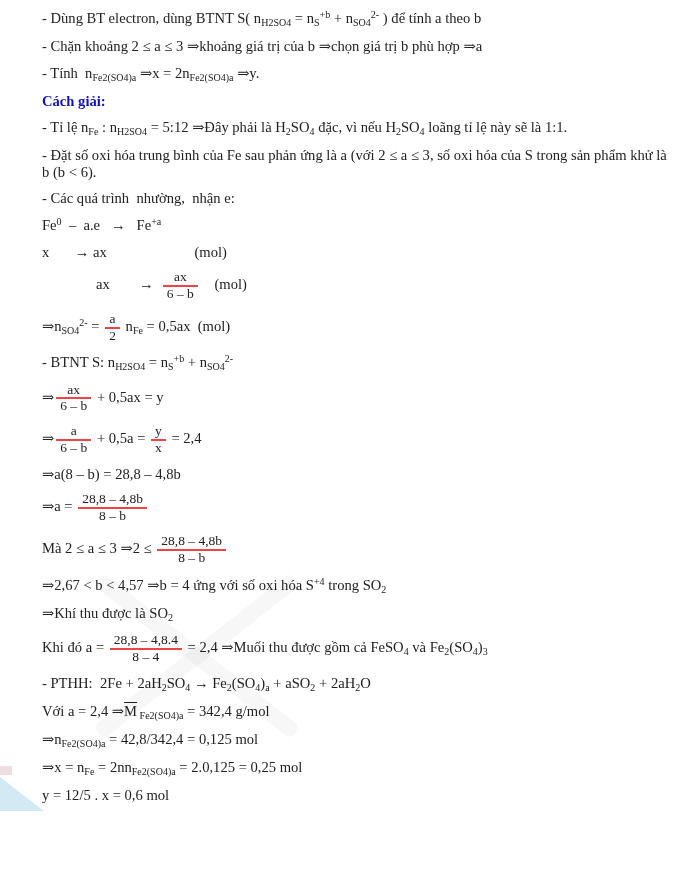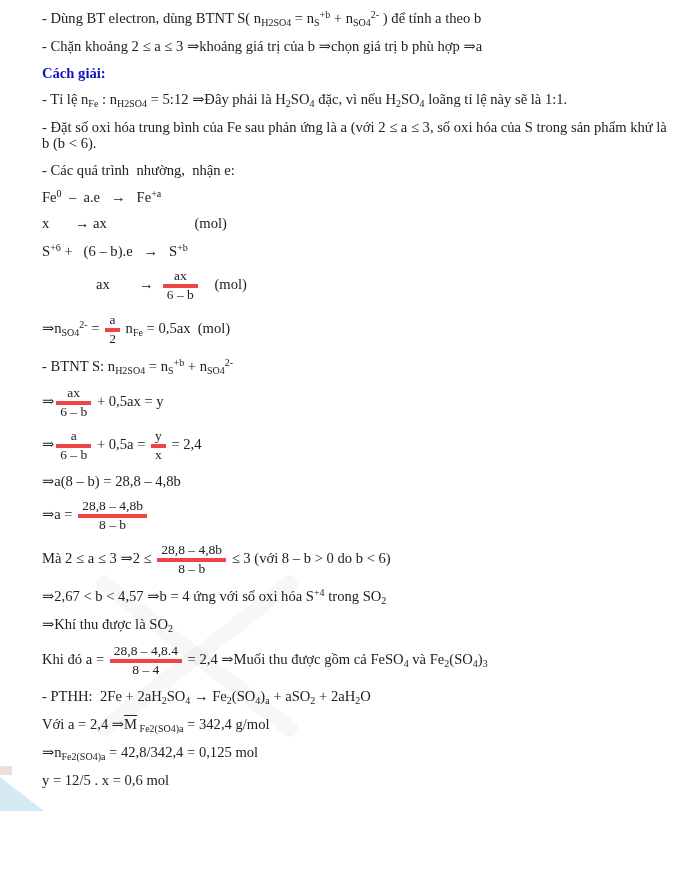--- a/index.html
+++ b/index.html
@@ -19,57 +19,58 @@
   .heading{font-weight:700;color:var(--accent,#1212bd);}
   .indent{padding-left:54px;}
   .sub{font-size:10px;vertical-align:-3px;letter-spacing:0;}
   .sup{font-size:10px;vertical-align:5px;}
   .over{text-decoration:overline;}
   .frac{
     display:inline-block;text-align:center;vertical-align:middle;
     font-size:13.5px;line-height:1.1;margin:0 2px;
   }
   .frac .num{display:block;padding:0 4px;}
-  .frac .den{display:block;border-top:4px solid #ef4444;padding:0 4px;}
+  .frac .den{display:block;border-top:2px solid #ef4444;padding:0 4px;}
   .wm{position:absolute;z-index:1;background:rgba(70,70,70,0.045);border-radius:6px;}
   .wm-a{width:250px;height:16px;left:72px;top:648px;transform:rotate(-38deg);}
   .wm-b{width:250px;height:16px;left:72px;top:648px;transform:rotate(38deg);}
   .corner{
     position:absolute;z-index:1;left:0;bottom:0;width:44px;height:34px;
     clip-path:polygon(0 0,0 100%,100% 100%);
   }
   .rose{position:absolute;z-index:1;left:0;bottom:36px;width:12px;height:9px;opacity:.75;}
 </style>
 </head>
 <body>
 
 <div class="page">
   <div class="wm wm-a"></div>
   <div class="wm wm-b"></div>
   <div class="rose" style="background: rgb(232, 211, 216);"></div>
   <div class="corner" style="background: rgb(211, 234, 245);"></div>
   <div class="content" id="content">
       <div class="line"><span class="run">- Dùng BT electron, dùng BTNT S( n</span><span class="sub">H2SO4</span><span class="run"> = n</span><span class="sub">S</span><span class="sup">+b</span><span class="run"> + n</span><span class="sub">SO4</span><span class="sup">2-</span><span class="run"> ) để tính a theo b</span></div>
       <div class="line"><span class="run">- Chặn khoảng 2 ≤ a ≤ 3 ⇒khoảng giá trị của b ⇒chọn giá trị b phù hợp ⇒a</span></div>
+      <div class="line"><span class="run">- Tính  n</span><span class="sub">Fe2(SO4)a</span><span class="run"> ⇒x = 2n</span><span class="sub">Fe2(SO4)a</span><span class="run"> ⇒y.</span></div>
       <div class="line heading"><span class="run">Cách giải:</span></div>
       <div class="line"><span class="run">- Tỉ lệ n</span><span class="sub">Fe</span><span class="run"> : n</span><span class="sub">H2SO4</span><span class="run"> = 5:12 ⇒Đây phải là H</span><span class="sub">2</span><span class="run">SO</span><span class="sub">4</span><span class="run"> đặc, vì nếu H</span><span class="sub">2</span><span class="run">SO</span><span class="sub">4</span><span class="run"> loãng tỉ lệ này sẽ là 1:1.</span></div>
       <div class="line"><span class="run">- Đặt số oxi hóa trung bình của Fe sau phản ứng là a (với 2 ≤ a ≤ 3, số oxi hóa của S trong sản phẩm khử là b (b &lt; 6).</span></div>
       <div class="line"><span class="run">- Các quá trình  nhường,  nhận e:</span></div>
       <div class="line"><span class="run">Fe</span><span class="sup">0</span><span class="run">  –  a.e   →   Fe</span><span class="sup">+a</span></div>
       <div class="line"><span class="run">x       → ax                        (mol)</span></div>
-      <div class="line"><span class="run">S</span><span class="sup">+6</span><span class="run"> +   (6 – b).e   →   S</span><span class="sup">+b</span></div>
       <div class="line indent"><span class="run">ax        →  </span><span class="frac"><span class="num">ax</span><span class="den">6 – b</span></span><span class="run">    (mol)</span></div>
       <div class="line"><span class="run">⇒n</span><span class="sub">SO4</span><span class="sup">2-</span><span class="run"> = </span><span class="frac"><span class="num">a</span><span class="den">2</span></span><span class="run"> n</span><span class="sub">Fe</span><span class="run"> = 0,5ax  (mol)</span></div>
       <div class="line"><span class="run">- BTNT S: n</span><span class="sub">H2SO4</span><span class="run"> = n</span><span class="sub">S</span><span class="sup">+b</span><span class="run"> + n</span><span class="sub">SO4</span><span class="sup">2-</span></div>
       <div class="line"><span class="run">⇒</span><span class="frac"><span class="num">ax</span><span class="den">6 – b</span></span><span class="run"> + 0,5ax = y</span></div>
       <div class="line"><span class="run">⇒</span><span class="frac"><span class="num">a</span><span class="den">6 – b</span></span><span class="run"> + 0,5a = </span><span class="frac"><span class="num">y</span><span class="den">x</span></span><span class="run"> = 2,4</span></div>
       <div class="line"><span class="run">⇒a(8 – b) = 28,8 – 4,8b</span></div>
       <div class="line"><span class="run">⇒a = </span><span class="frac"><span class="num">28,8 – 4,8b</span><span class="den">8 – b</span></span></div>
-      <div class="line"><span class="run">Mà 2 ≤ a ≤ 3 ⇒2 ≤ </span><span class="frac"><span class="num">28,8 – 4,8b</span><span class="den">8 – b</span></span><span class="run"> ≤ 3 (với 8 – b &gt; 0 do b &lt; 6)</span></div>
+      <div class="line"><span class="run">Mà 2 ≤ a ≤ 3 ⇒2 ≤ </span><span class="frac"><span class="num">28,8 – 4,8b</span><span class="den">8 – b</span></span></div>
       <div class="line"><span class="run">⇒2,67 &lt; b &lt; 4,57 ⇒b = 4 ứng với số oxi hóa S</span><span class="sup">+4</span><span class="run"> trong SO</span><span class="sub">2</span></div>
       <div class="line"><span class="run">⇒Khí thu được là SO</span><span class="sub">2</span></div>
       <div class="line"><span class="run">Khi đó a = </span><span class="frac"><span class="num">28,8 – 4,8.4</span><span class="den">8 – 4</span></span><span class="run"> = 2,4 ⇒Muối thu được gồm cả FeSO</span><span class="sub">4</span><span class="run"> và Fe</span><span class="sub">2</span><span class="run">(SO</span><span class="sub">4</span><span class="run">)</span><span class="sub">3</span></div>
       <div class="line"><span class="run">- PTHH:  2Fe + 2aH</span><span class="sub">2</span><span class="run">SO</span><span class="sub">4</span><span class="run"> → Fe</span><span class="sub">2</span><span class="run">(SO</span><span class="sub">4</span><span class="run">)</span><span class="sub">a</span><span class="run"> + aSO</span><span class="sub">2</span><span class="run"> + 2aH</span><span class="sub">2</span><span class="run">O</span></div>
       <div class="line"><span class="run">Với a = 2,4 ⇒</span><span class="over">M</span><span class="sub"> Fe2(SO4)a</span><span class="run"> = 342,4 g/mol</span></div>
       <div class="line"><span class="run">⇒n</span><span class="sub">Fe2(SO4)a</span><span class="run"> = 42,8/342,4 = 0,125 mol</span></div>
+      <div class="line"><span class="run">⇒x = n</span><span class="sub">Fe</span><span class="run"> = 2nn</span><span class="sub">Fe2(SO4)a</span><span class="run"> = 2.0,125 = 0,25 mol</span></div>
       <div class="line"><span class="run">y = 12/5 . x = 0,6 mol</span></div>
     </div>
 </div>
 
 </body></html>

